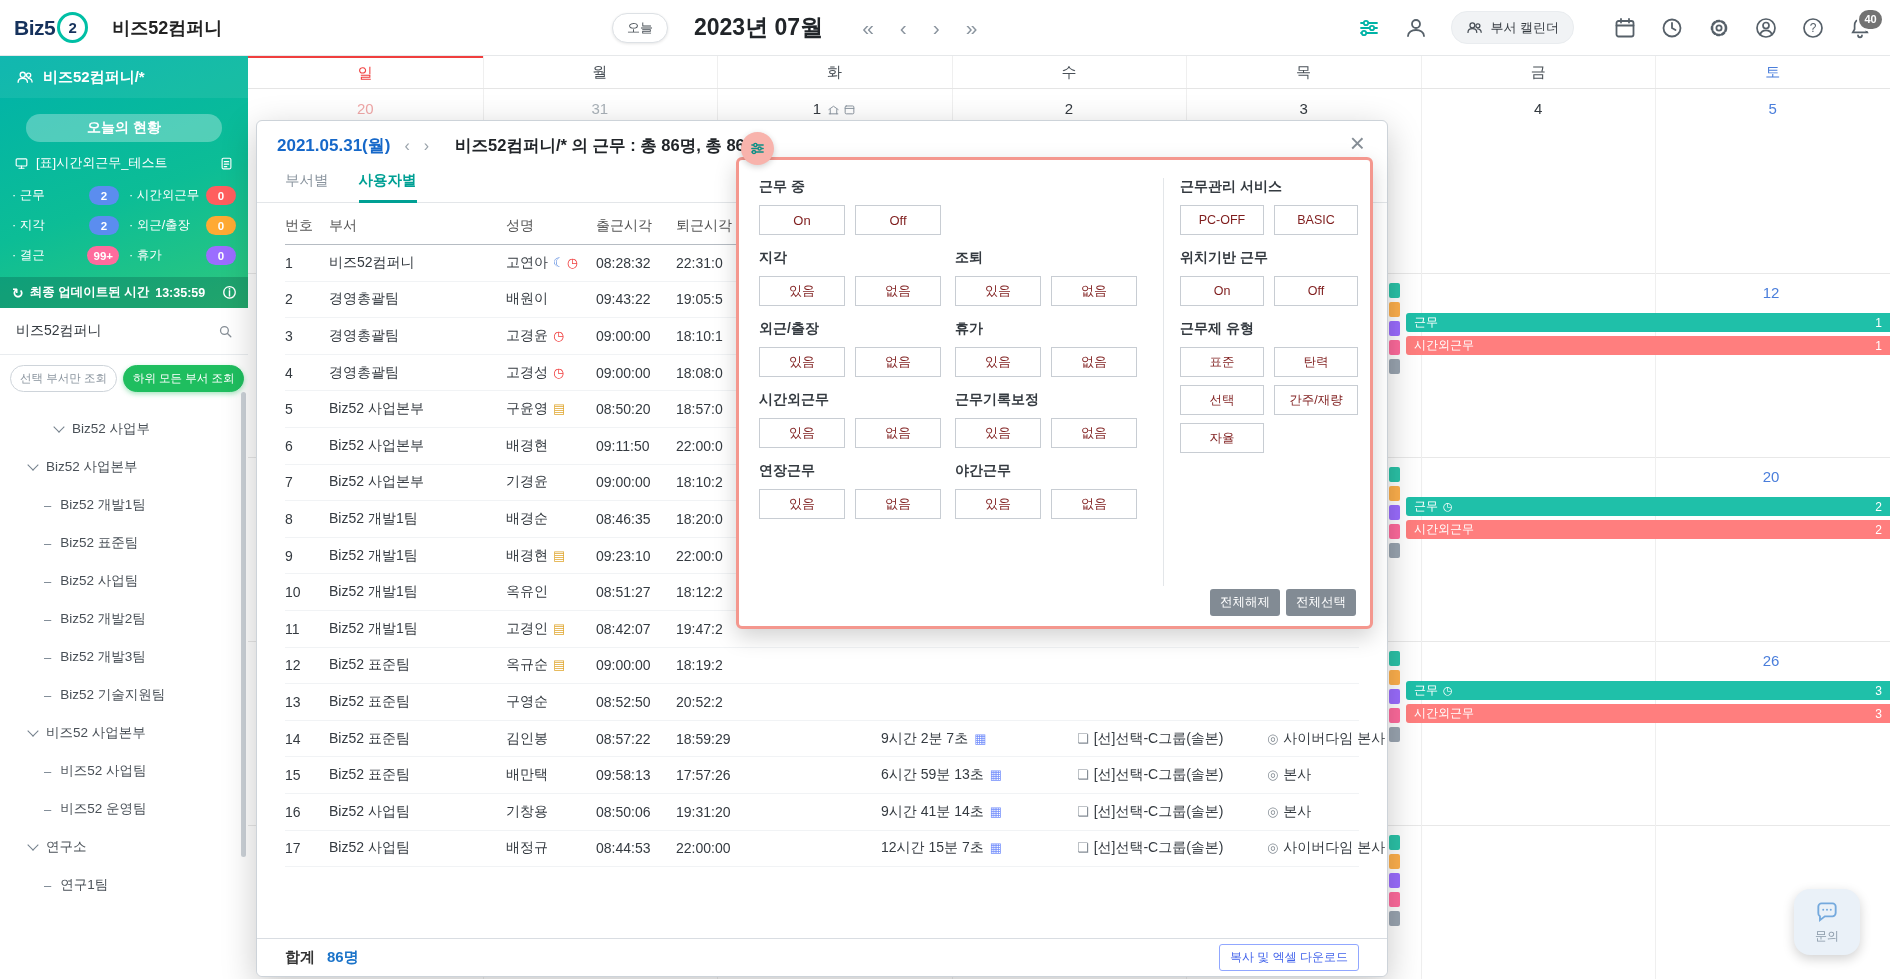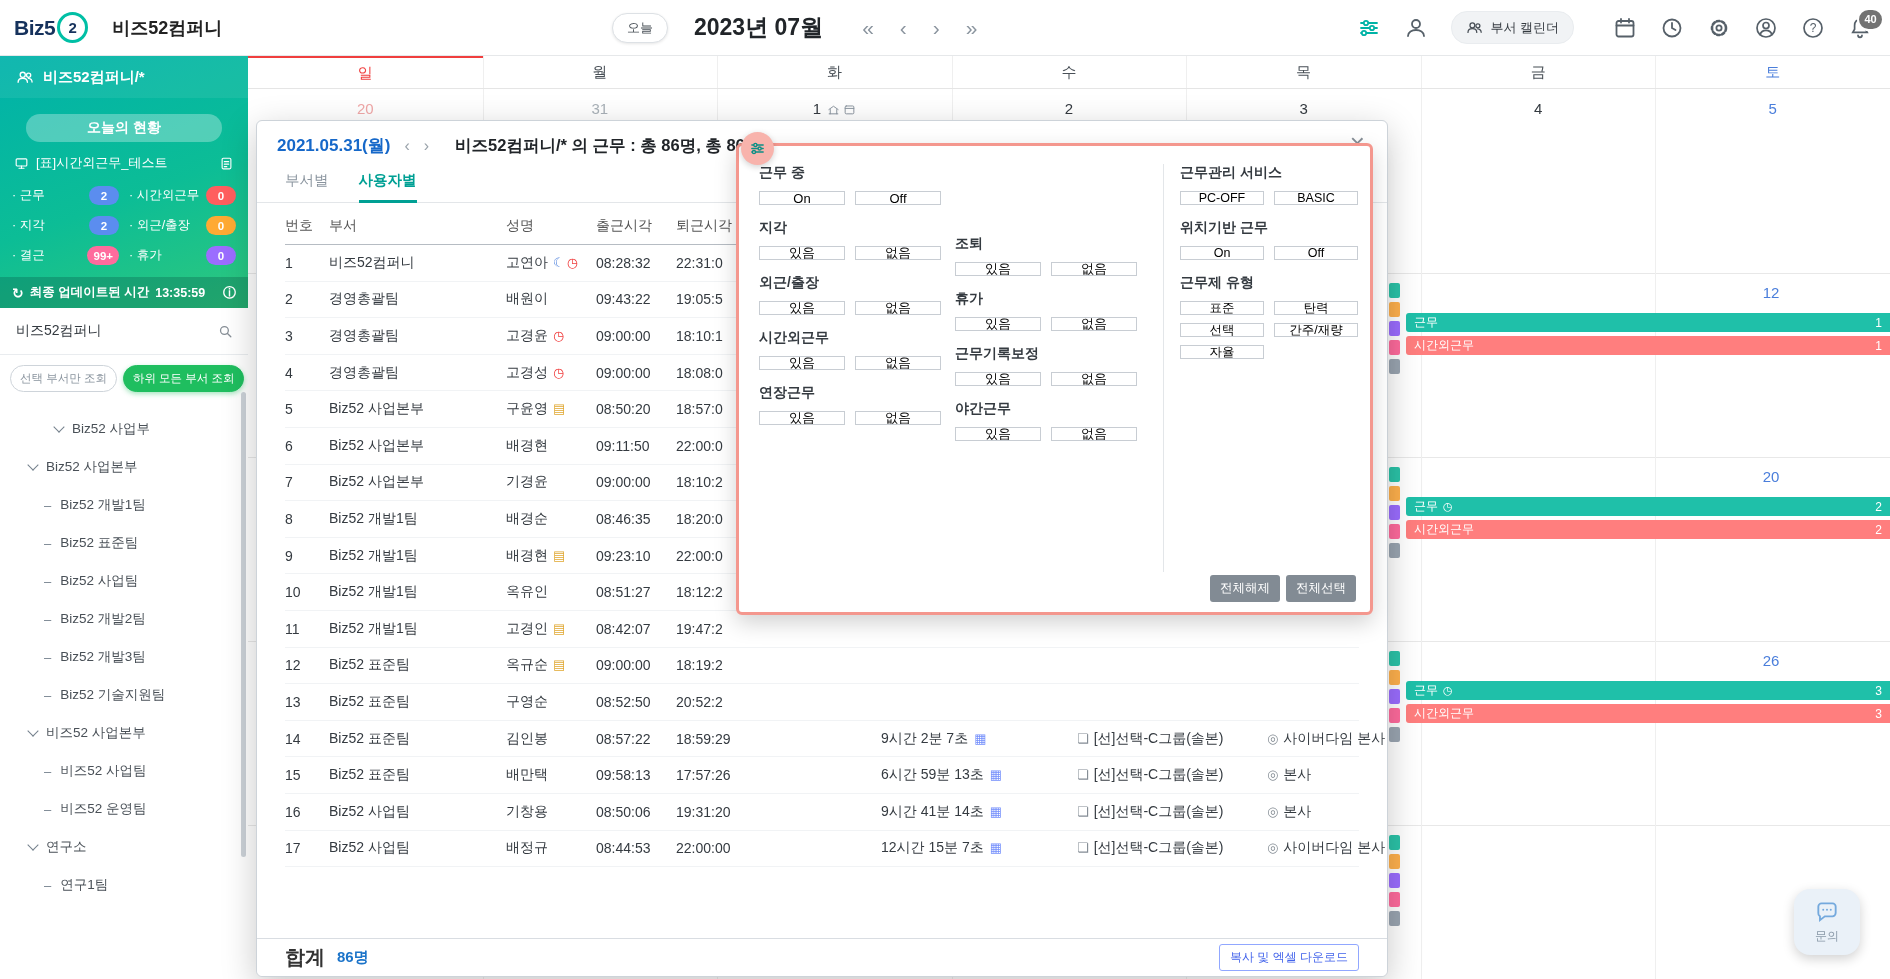--- a/index.html
+++ b/index.html
@@ -111,40 +111,40 @@
   .t-row{display:flex;align-items:center;height:36.6px;border-bottom:1px solid #f1f3f5;font-size:14px;color:#343a40;box-sizing:border-box}
   .c{white-space:nowrap;overflow:hidden;flex:none}
   .c0{width:44px}.c1{width:177px}.c2{width:90px;overflow:visible}.c3{width:80px}.c4{width:205px}
   .c5{width:196px}.c6{width:190px}.c7{width:100px;overflow:visible}
   .name-icons{margin-left:5px;font-size:13px;letter-spacing:2px}
   .dur-icon{color:#748ffc;margin-left:6px;font-size:13px;cursor:pointer}
   .sched-icon{color:#868e96;margin-right:5px;font-size:13px}
   .loc-icon{color:#868e96;margin-right:5px;font-size:13px}
   .m-foot{position:absolute;left:0;right:0;bottom:0;height:38px;border-top:1px solid #d9dde2;display:flex;align-items:center;
           padding:0 28px;gap:12px;background:#fff;border-radius:0 0 6px 6px;box-sizing:border-box}
-  .total-label{font-weight:bold;font-size:20px;color:#333}
+  .total-label{font-weight:bold;font-size:15px;color:#333}
   .total-val{font-weight:bold;font-size:15px;color:#1a73c9}
   .dl-btn{margin-left:auto;background:#fff;border:1px solid #91a7ff;color:#4263eb;font-size:12px;border-radius:3px;
           padding:4px 10px;cursor:pointer;font-family:inherit}
 
   
   .filter-circle{position:absolute;left:484px;top:11px;width:33px;height:33px;border-radius:50%;background:#f8b3ac;
                  display:flex;align-items:center;justify-content:center;cursor:pointer;z-index:9;box-shadow:0 2px 6px rgba(0,0,0,.18)}
   .filter-circle svg{width:17px;height:17px;color:#0b8f85}
-  .filter-panel{position:absolute;left:479px;top:22px;width:637px;height:472px;background:#fff;border:3px solid #f4978e;
+  .filter-panel{position:absolute;left:479px;top:36px;width:637px;height:472px;background:#fff;border:3px solid #f4978e;
                 border-radius:6px;box-shadow:0 8px 22px rgba(0,0,0,.18);z-index:8;box-sizing:border-box;display:flex;
                 padding:18px 0 0 20px}
   #fp-col1{width:196px}
   #fp-col2{width:196px;padding-top:71px;margin-right:12px}
   #fp-col3{width:180px;padding-left:16px}
   .fp-divider{width:1px;background:#e3e6e9;height:408px}
   .fgroup{margin-bottom:14px}
   .fgroup-title{font-size:14px;font-weight:bold;color:#343a40;margin-bottom:10px;line-height:17px;white-space:nowrap}
   .fp-options{display:flex;flex-wrap:wrap;gap:8px 10px;max-width:186px}
-  .fopt{width:86px;height:14px;border:1px solid #c8cdd3;border-radius:0;background:#fff;color:#000000;font-size:13px;
+  .fopt{width:86px;height:30px;border:1px solid #c8cdd3;border-radius:0;background:#fff;color:#7f1d1d;font-size:13px;
         display:flex;align-items:center;justify-content:center;cursor:pointer;box-sizing:border-box;font-family:inherit;white-space:nowrap}
   #fp-col3 .fopt{width:84px;font-size:12.5px}
   .fp-actions{position:absolute;right:14px;bottom:10px;display:flex;gap:6px}
   .fp-actions button{background:#828b94;color:#fff;border:none;border-radius:3px;font-size:12.5px;padding:5px 10px;
                      cursor:pointer;font-family:inherit}
 
   
   .fab{position:absolute;right:30px;bottom:24px;width:66px;height:66px;border-radius:16px;background:#eaf1f8;
        box-shadow:0 4px 12px rgba(0,0,0,.18);display:flex;flex-direction:column;align-items:center;justify-content:center;
        gap:3px;cursor:pointer;z-index:30}

